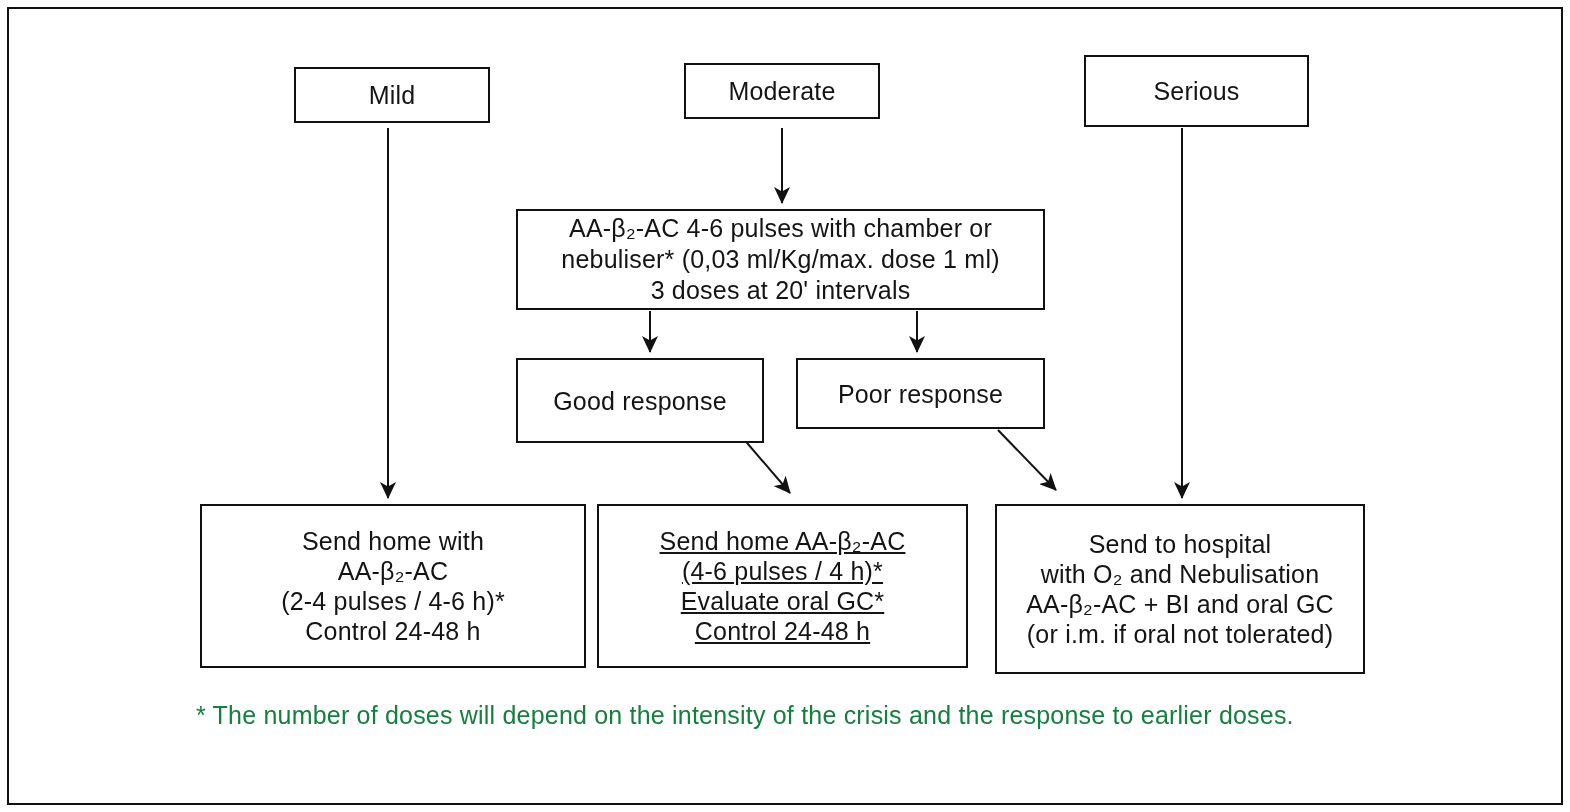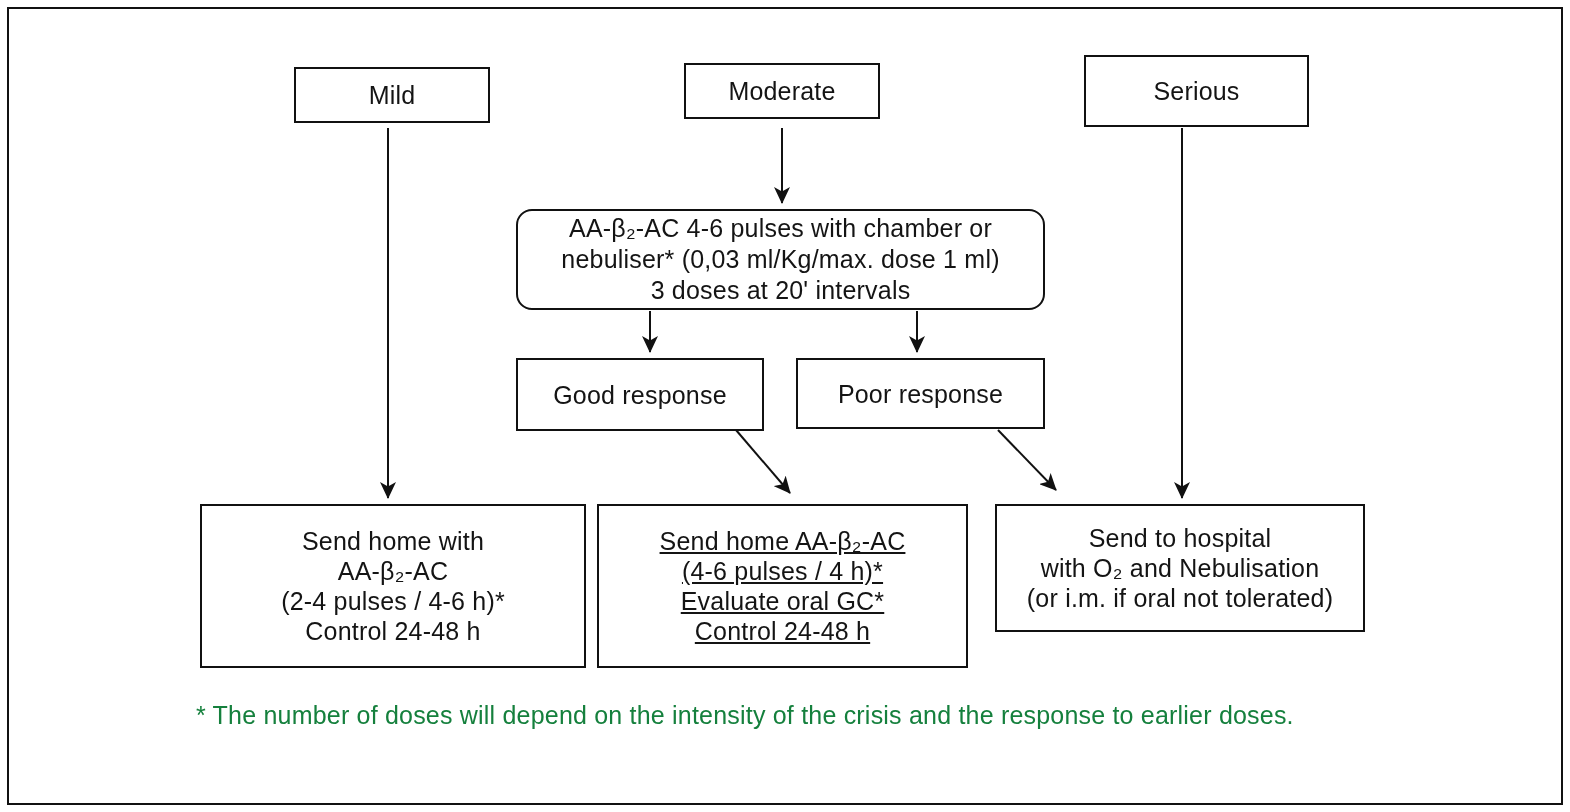--- a/index.html
+++ b/index.html
@@ -19,30 +19,30 @@
     position:absolute;
     border:2px solid #111;
     background:#ffffff;
     display:flex; flex-direction:column;
     align-items:center; justify-content:center;
     text-align:center;
     font-size:25px;
     line-height:30px;
     letter-spacing:0.2px;
   }
-  .node.three-line { line-height:31px;border-radius:16px; }
+  .node.three-line { line-height:31px; }
   #node-mild      { left:294px;  top:55px;  width:196px; height:56px;margin-top:12px; }
   #node-moderate  { left:684px;  top:55px;  width:196px; height:56px;margin-top:8px; }
   #node-serious   { left:1084px; top:55px;  width:225px; height:72px; }
   #node-treatment { left:516px;  top:209px; width:529px; height:101px; }
-  #node-good      { left:516px;  top:358px; width:248px; height:73px; }
+  #node-good      { left:516px;  top:358px; width:248px; height:85px; }
   #node-poor      { left:796px;  top:358px; width:249px; height:71px; }
   #node-home1     { left:200px;  top:504px; width:386px; height:164px; }
   #node-home2     { left:597px;  top:504px; width:371px; height:164px;text-decoration:underline; }
-  #node-hospital  { left:995px;  top:504px; width:370px; height:128px; }
+  #node-hospital  { left:995px;  top:504px; width:370px; height:170px; }
   .footnote {
     position:absolute; left:196px; top:700px;
     font-size:25px; line-height:30px; letter-spacing:0.2px;
     color:#15803d;
   }
   .footnote .fn2 { padding-left:16px; }
   svg.arrows {
     position:absolute; left:0; top:0; width:1570px; height:812px;
     pointer-events:none;
   }
@@ -103,18 +103,19 @@
 <div class="node" id="node-home2">
   <div>Send home AA-β₂-AC</div>
   <div>(4-6 pulses / 4 h)*</div>
   <div>Evaluate oral GC*</div>
   <div>Control 24-48 h</div>
 </div>
 
 <div class="node" id="node-hospital">
   <div>Send to hospital</div>
   <div>with O₂ and Nebulisation</div>
+  <div>AA-β₂-AC + BI and oral GC</div>
   <div>(or i.m. if oral not tolerated)</div>
 </div>
 
 <div class="footnote">
   <div class="fn1">* The number of doses will depend on the intensity of the crisis and the response to earlier doses.</div>
 </div>
 
 </body></html>

